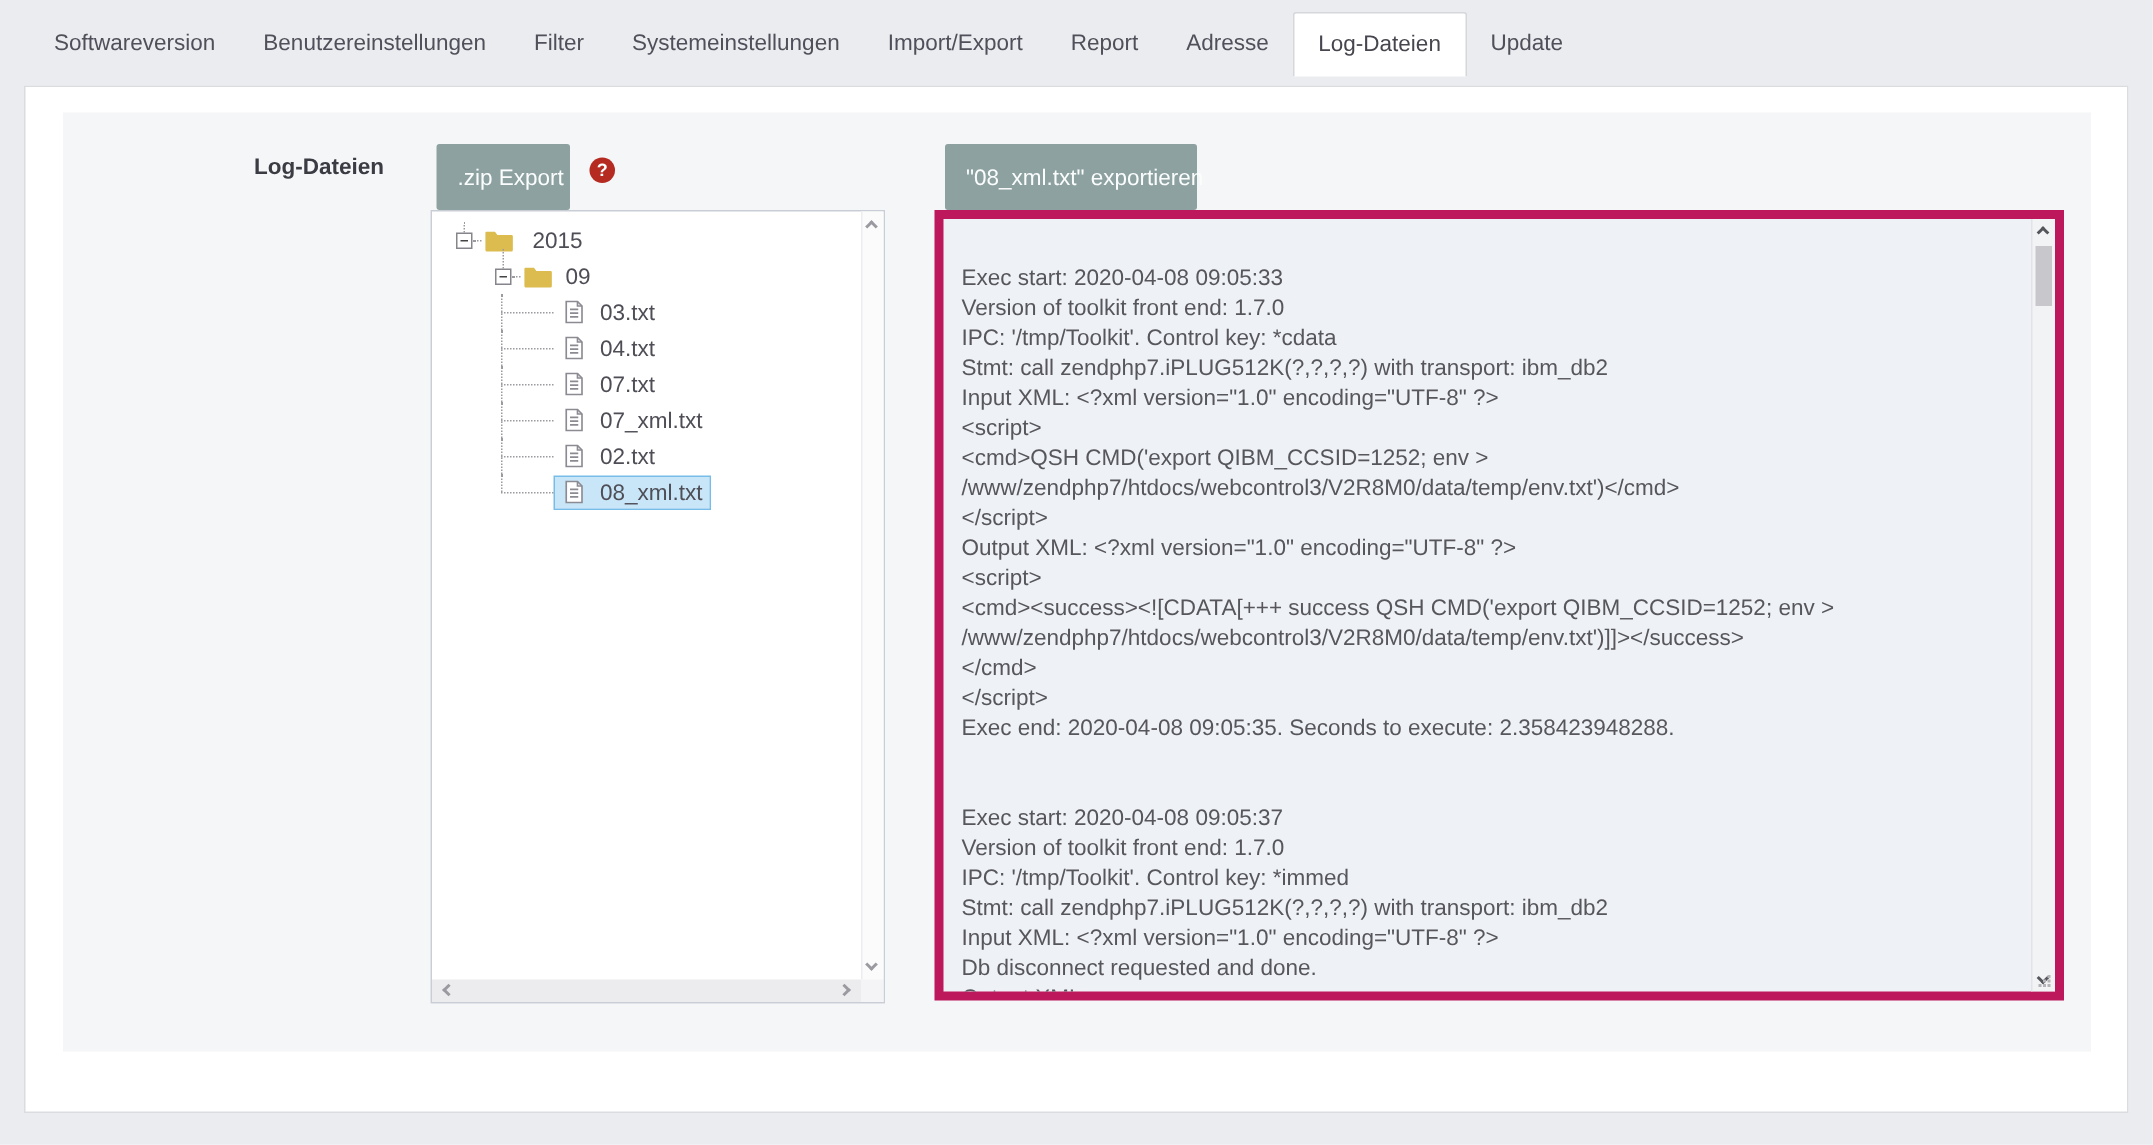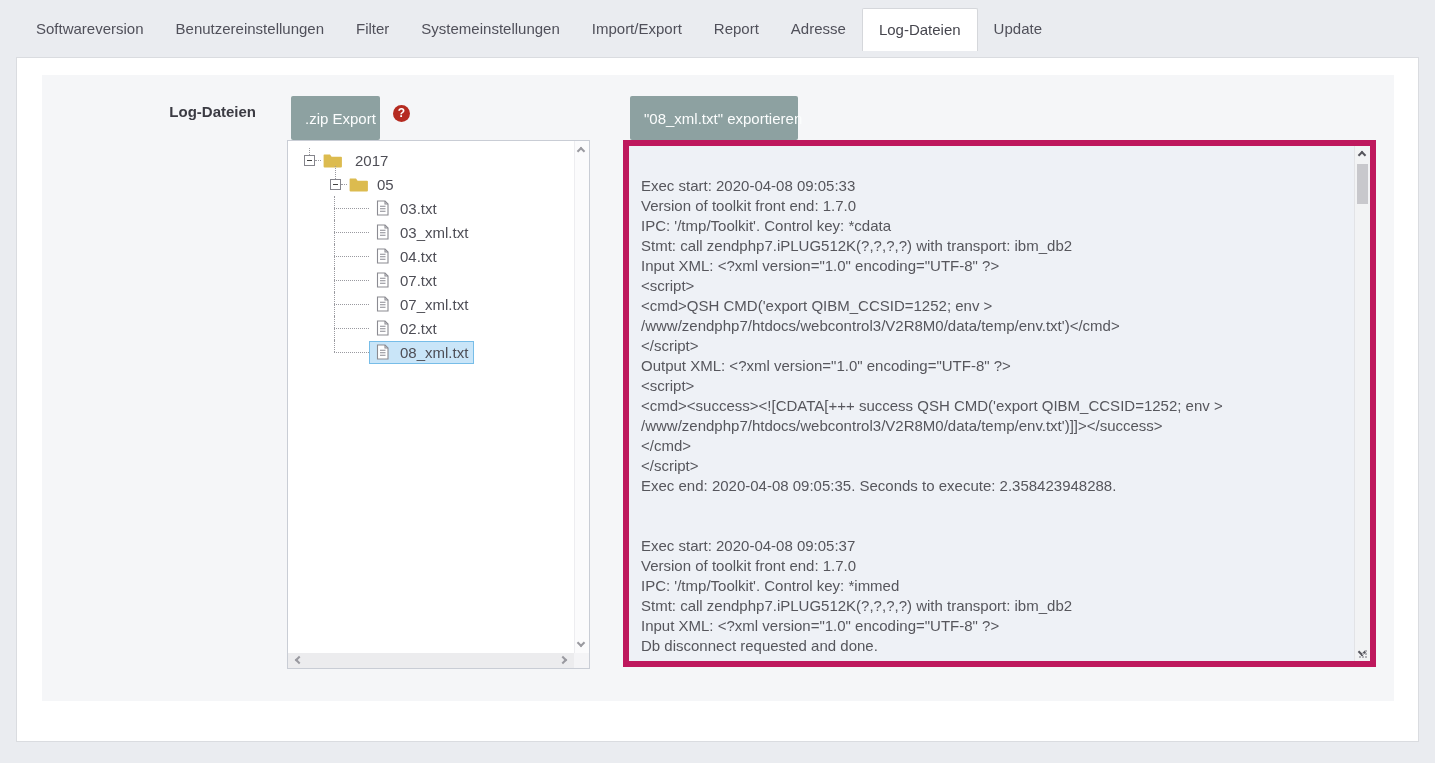--- a/index.html
+++ b/index.html
@@ -232,56 +232,43 @@
     <div class="tree">
       <div class="tree-content">
           <div class="trow depth0">
             <span class="expander stub-up"></span>
             <span class="hdots"></span>
             <span class="ticon folder">
               <svg width="19" height="15" viewBox="0 0 19 15">
                 <path d="M1 1.5 h6 l1.6 2.2 H18 a.9.9 0 0 1 .9.9 V13.6 a1 1 0 0 1 -1 1 H1.6 a1 1 0 0 1 -1 -1 V2.5 a1 1 0 0 1 .4 -1z" fill="#dcbb4f"></path>
               </svg>
             </span>
-            <span class="tlabel">2017</span>
+            <span class="tlabel">2015</span>
           </div>
           <div class="trow depth1">
             <span class="expander stub-up-long"></span>
             <span class="hdots"></span>
             <span class="ticon folder">
               <svg width="19" height="15" viewBox="0 0 19 15">
                 <path d="M1 1.5 h6 l1.6 2.2 H18 a.9.9 0 0 1 .9.9 V13.6 a1 1 0 0 1 -1 1 H1.6 a1 1 0 0 1 -1 -1 V2.5 a1 1 0 0 1 .4 -1z" fill="#dcbb4f"></path>
               </svg>
             </span>
-            <span class="tlabel">05</span>
+            <span class="tlabel">09</span>
           </div>
           <div class="trow file">
             <span class="conn"></span>
             <span class="fitem">
               <span class="ticon">
                 <svg width="15" height="16" viewBox="0 0 15 16">
                   <path d="M2.5 1 h7.5 l3 3 v11 h-10.5 z" fill="#fff" stroke="#8b8b92" stroke-width="1.1"></path>
                   <path d="M10 1 v3 h3" fill="none" stroke="#8b8b92" stroke-width="1.1"></path>
                   <path d="M5 6.2 h5.5 M5 8.7 h5.5 M5 11.2 h5.5" stroke="#8b8b92" stroke-width="1.1"></path>
                 </svg>
               </span>
               <span class="tlabel">03.txt</span>
-            </span>
-          </div>
-          <div class="trow file">
-            <span class="conn"></span>
-            <span class="fitem">
-              <span class="ticon">
-                <svg width="15" height="16" viewBox="0 0 15 16">
-                  <path d="M2.5 1 h7.5 l3 3 v11 h-10.5 z" fill="#fff" stroke="#8b8b92" stroke-width="1.1"></path>
-                  <path d="M10 1 v3 h3" fill="none" stroke="#8b8b92" stroke-width="1.1"></path>
-                  <path d="M5 6.2 h5.5 M5 8.7 h5.5 M5 11.2 h5.5" stroke="#8b8b92" stroke-width="1.1"></path>
-                </svg>
-              </span>
-              <span class="tlabel">03_xml.txt</span>
             </span>
           </div>
           <div class="trow file">
             <span class="conn"></span>
             <span class="fitem">
               <span class="ticon">
                 <svg width="15" height="16" viewBox="0 0 15 16">
                   <path d="M2.5 1 h7.5 l3 3 v11 h-10.5 z" fill="#fff" stroke="#8b8b92" stroke-width="1.1"></path>
                   <path d="M10 1 v3 h3" fill="none" stroke="#8b8b92" stroke-width="1.1"></path>
                   <path d="M5 6.2 h5.5 M5 8.7 h5.5 M5 11.2 h5.5" stroke="#8b8b92" stroke-width="1.1"></path>

